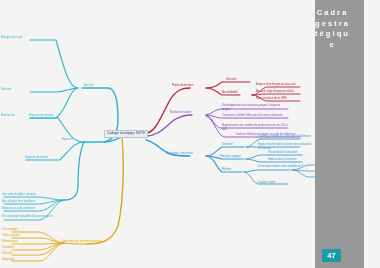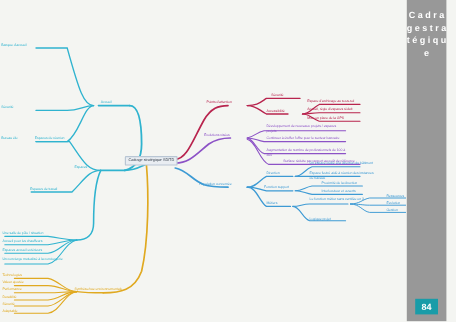--- a/index.html
+++ b/index.html
@@ -7,21 +7,21 @@
     width: 380px; height: 268px; overflow: hidden;
     background: #f4f5f2;
     font-family: "Liberation Sans", sans-serif;
   }
   #slide {
     position: relative; width: 380px; height: 268px;
     background: #f4f5f2; overflow: hidden;
   }
   
   #sidebar {
-    position: absolute; top: 0; right: 8px; width: 33px; height: 268px;
+    position: absolute; top: 0; right: 16px; width: 49px; height: 268px;
     background: #989898;
   }
   #sidebar-title {
     position: absolute; top: 8px; left: 0; width: 33px;
     text-align: center;
     color: #ffffff;
     font-size: 7.5px; font-weight: bold;
     letter-spacing: 0px; line-height: 10.5px;
     white-space: pre-line;
   }
@@ -175,16 +175,16 @@
     <div class="nd c-blue" style="left:268px; top:158px;">Interlocuteur et ouverts</div>
     <div class="nd c-blue wrap" style="left:258px; top:165px; width:46px;">Le fonction métier sans ventilée en 3</div>
     <div class="nd c-blue" style="left:258px; top:181px;">Logique projet</div>
     <div class="nd c-blue" style="left:322px; top:162px;">Ressources</div>
     <div class="nd c-blue" style="left:322px; top:168px;">Évolution</div>
     <div class="nd c-blue" style="left:322px; top:174px;">Gestion</div>
   </div>
 
   <div id="sidebar">
     <div id="sidebar-title">C a d r a g e   s t r a t é g i q u e</div>
-    <div id="page-badge">84</div>
+    <div id="page-badge">47</div>
   </div>
 
 </div>
 
 </body></html>

